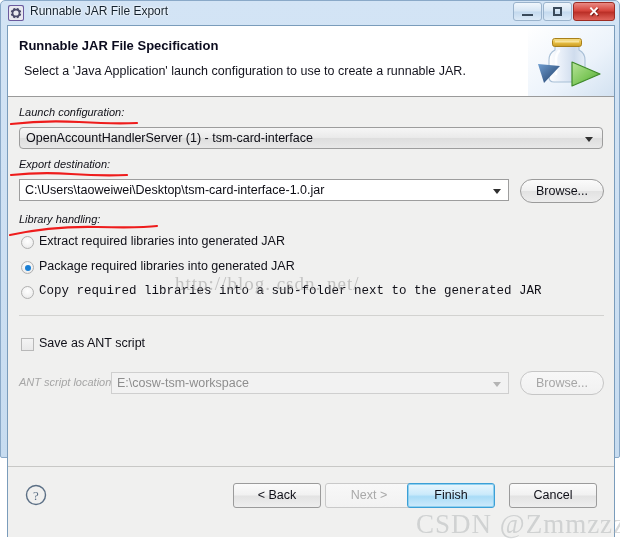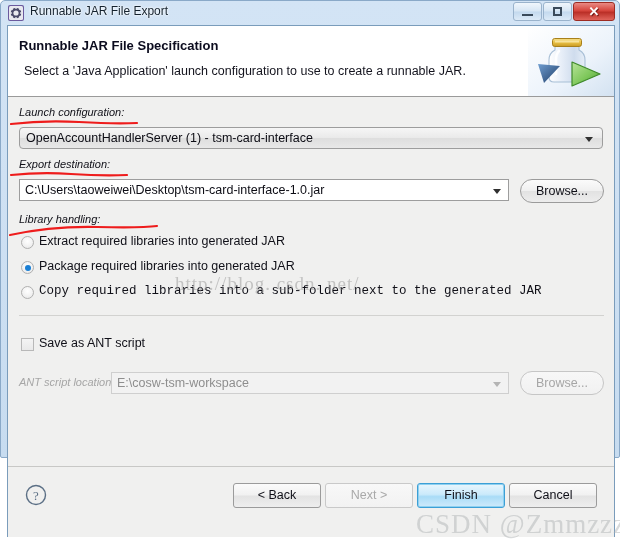--- a/index.html
+++ b/index.html
@@ -300,21 +300,21 @@
     border-color: #c9c9c9;
     background: linear-gradient(180deg,#f8f8f8 0%, #f2f2f2 100%);
   }
   .fbtn.default {
     background: linear-gradient(180deg,#e9f6fd 0%, #cbeafb 45%, #a9dcf7 55%, #cfeafb 100%);
     border: 1px solid #3c9fd6;
     box-shadow: 0 0 0 1px #8ed0f0 inset;
   }
   #btn-back   { left: 225px; }
   #btn-next   { left: 317px; }
-  #btn-finish { left: 409px; }
+  #btn-finish { left: 399px; }
   #btn-cancel { left: 501px; }
 
   
   .annot { position: absolute; pointer-events: none; }
 
   
   .wm {
     position: absolute;
     font-family: "Liberation Serif", serif;
     color: rgba(150,150,150,.5);

